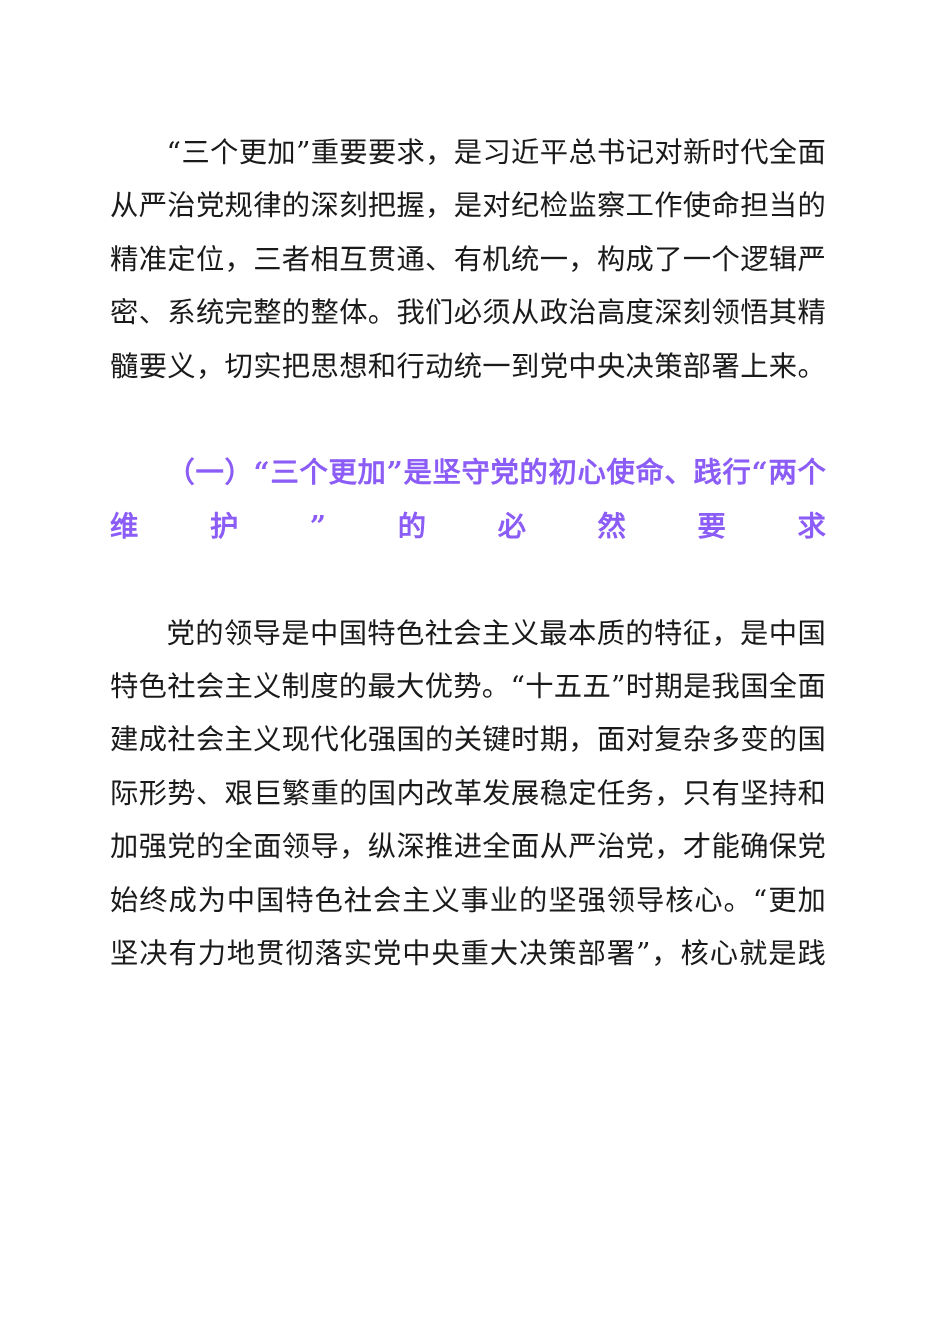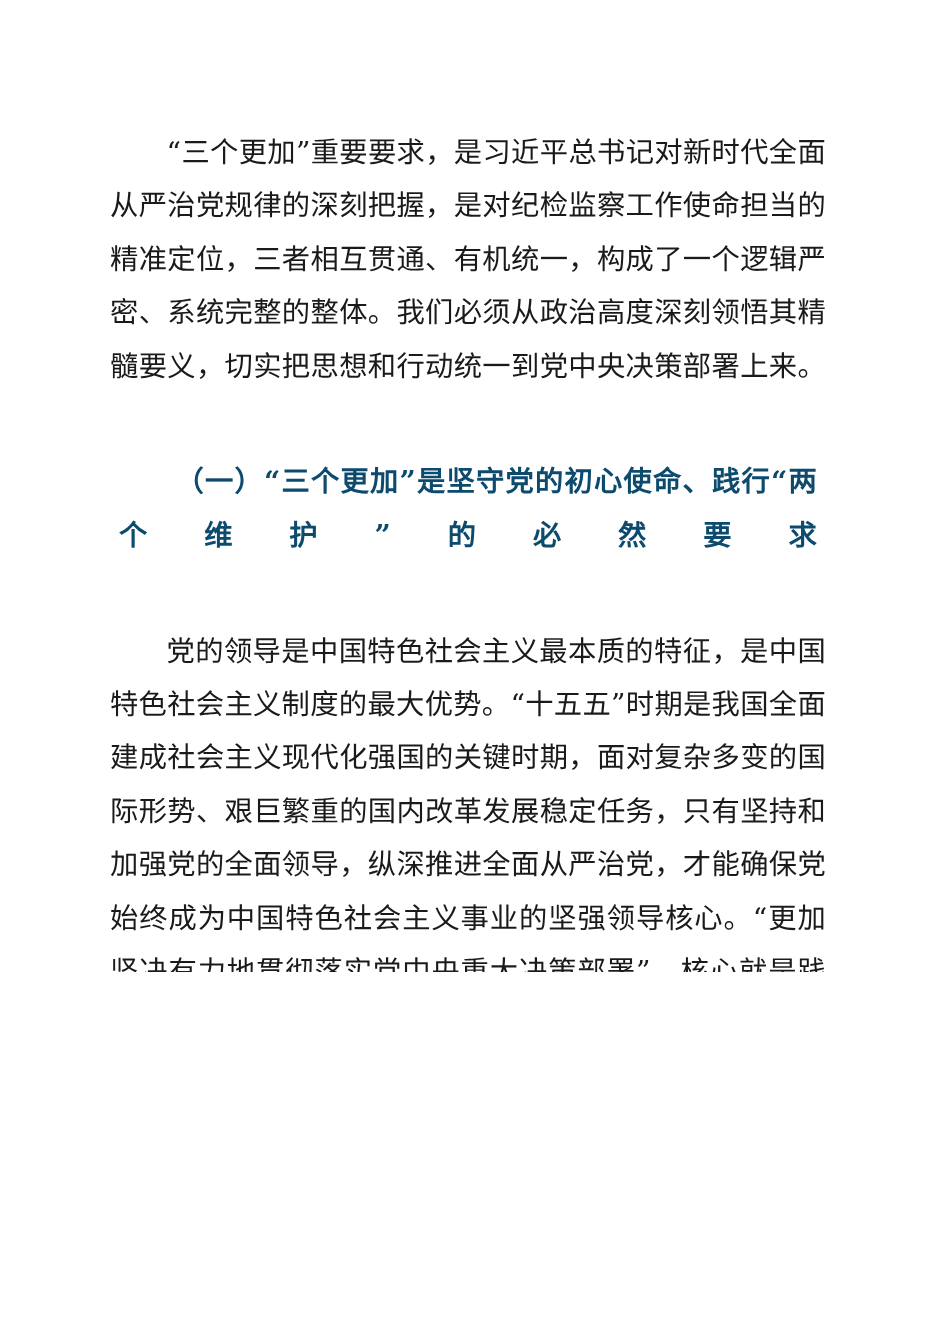--- a/index.html
+++ b/index.html
@@ -37,25 +37,25 @@
     margin: 0;
     letter-spacing: 0.01em;
     font-weight: 400;
     -webkit-font-smoothing: antialiased;
   }
 
   .heading {
     font-family: "DejaVu Serif", "Liberation Serif", serif;
     font-size: 28.3px;
     line-height: 53.4px;
-    color: #0c4a6e;
+    color: #8b5cf6;
     text-align: justify;
     text-justify: inter-character;
     text-indent: 2em;
-    margin: 9px;
+    margin: 0;
     font-weight: 700;
     letter-spacing: 0.01em;
   }
 
   
   .para::after,
   .heading::after {
     content: "";
     display: inline-block;
     width: 100%;

